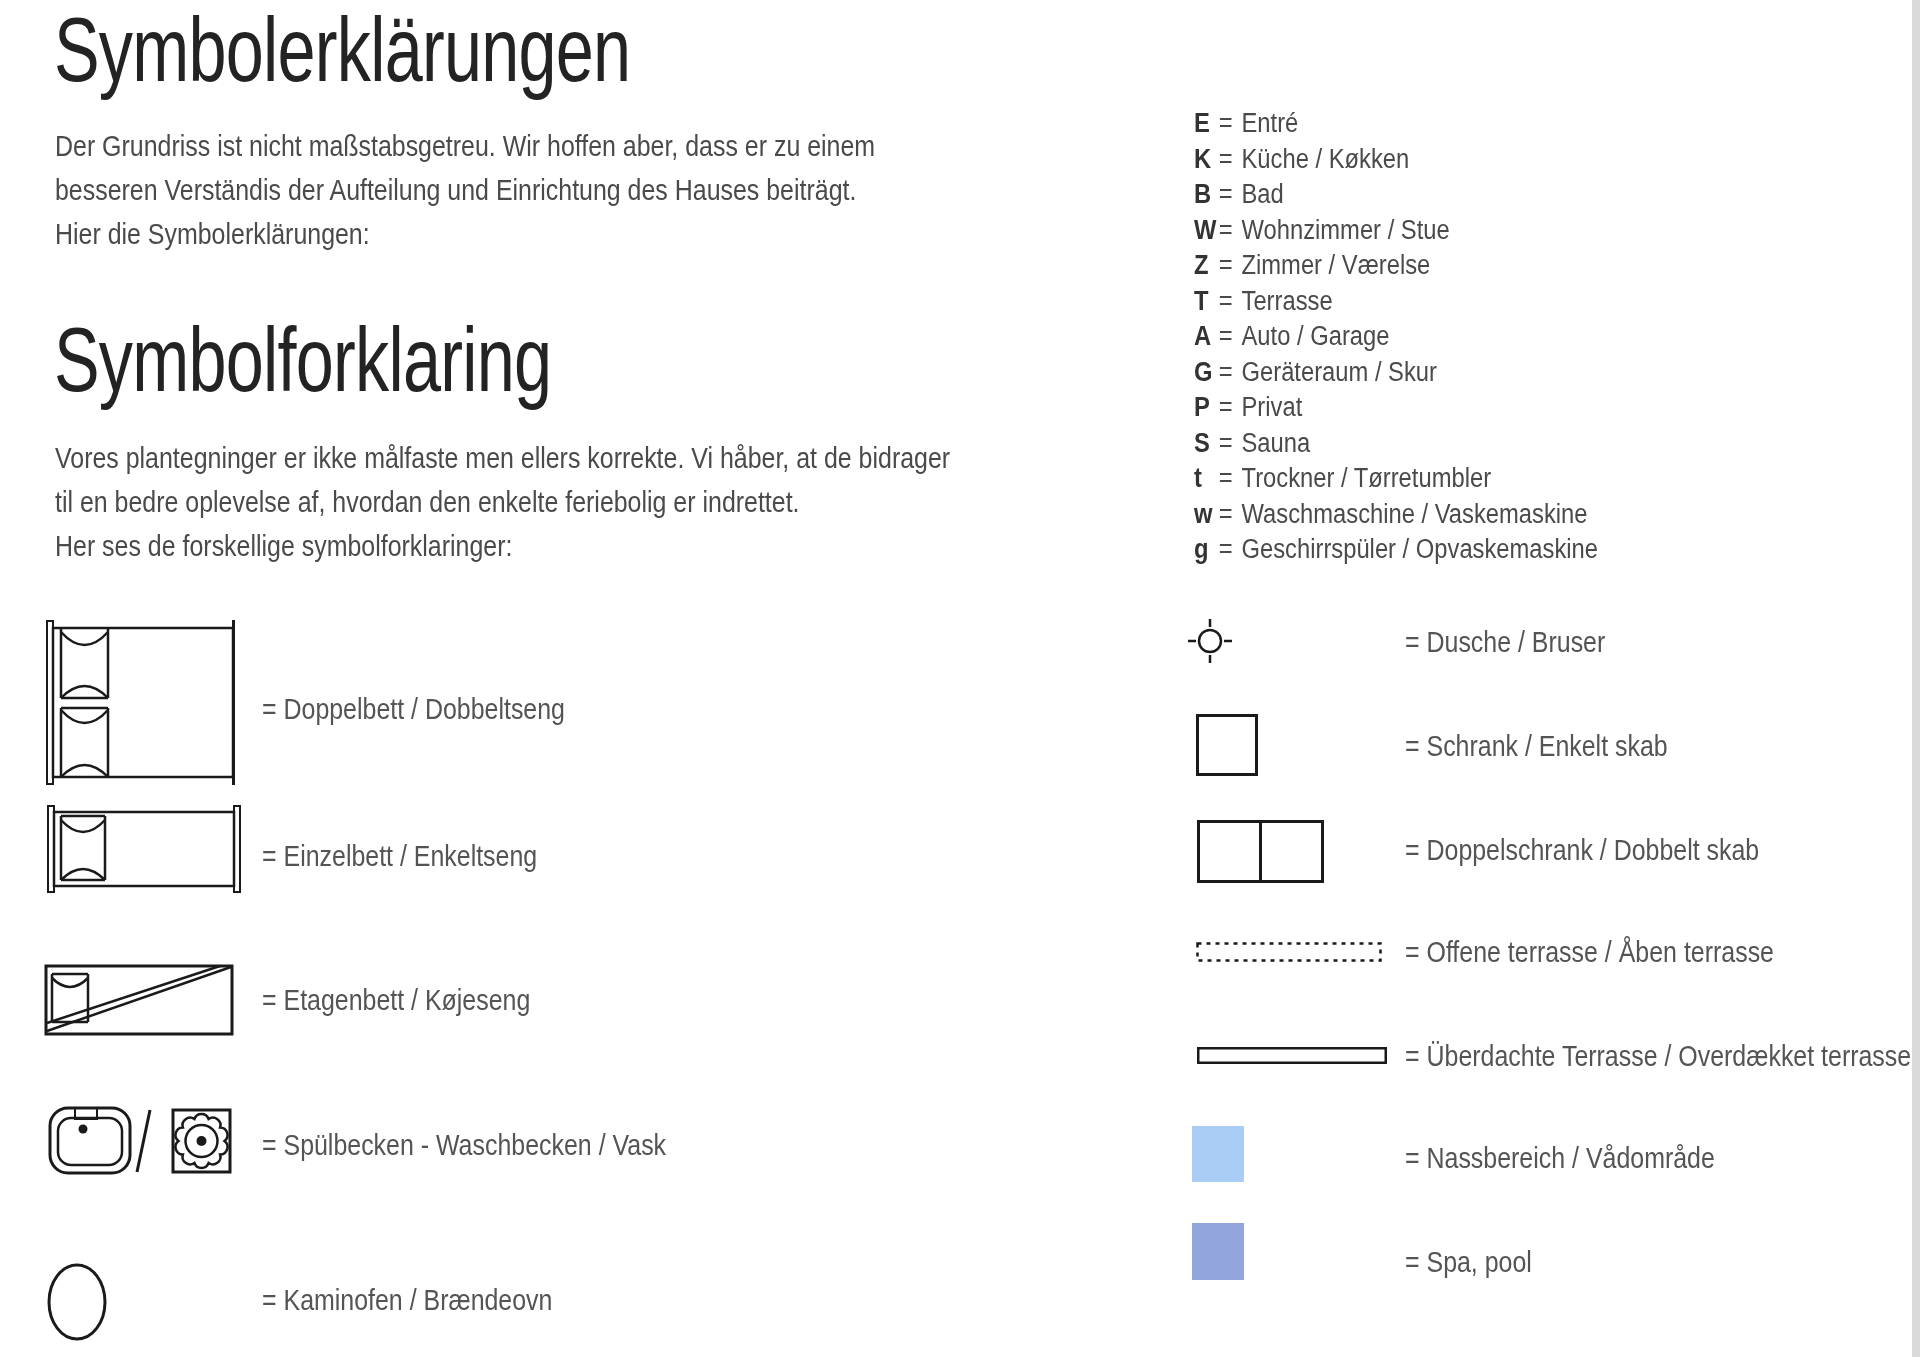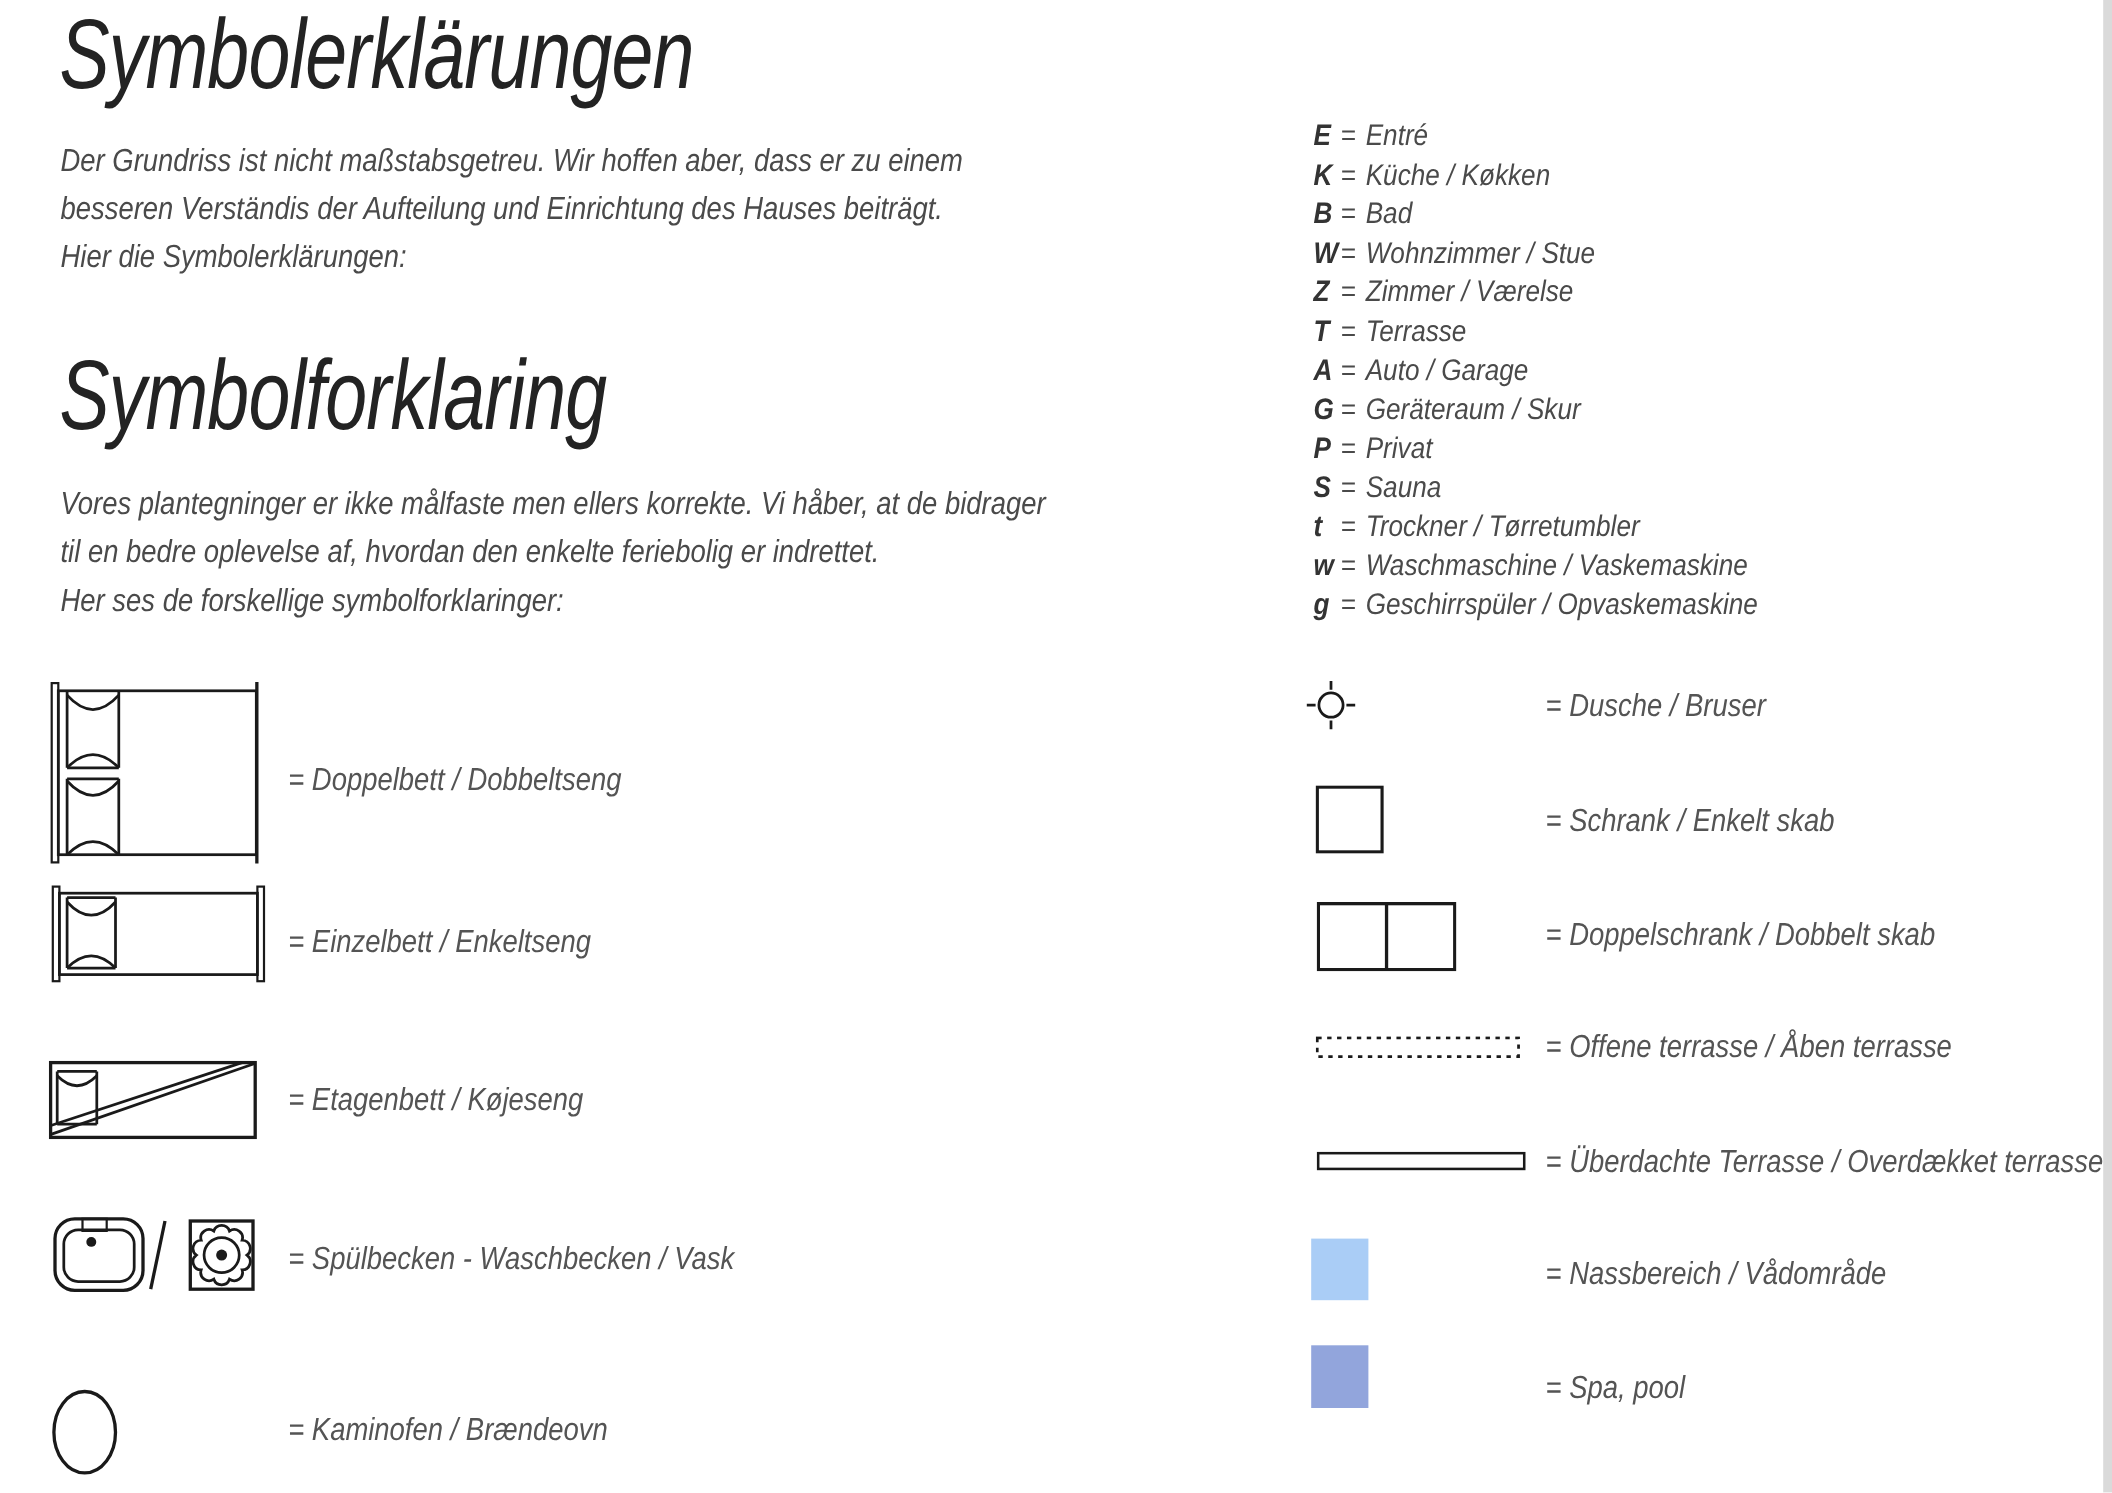--- a/index.html
+++ b/index.html
@@ -1,17 +1,17 @@
 <!DOCTYPE html>
 <html><head>
 <meta charset="utf-8">
 <style>
   html,body{margin:0;padding:0;background:#ffffff;}
   #page{position:relative;width:1920px;height:1357px;background:#ffffff;overflow:hidden;
-        font-family:"Liberation Sans","DejaVu Sans",sans-serif;font-style:italic;}
+        font-family:"Liberation Sans","DejaVu Sans",sans-serif;}
   .abs{position:absolute;}
   .title{font-size:90px;line-height:96px;font-weight:400;color:#232323;letter-spacing:-1px;
          transform:scaleX(0.76);transform-origin:0 0;white-space:nowrap;}
   .para{font-size:29px;line-height:44px;color:#4a4a4a;white-space:pre-line;
         transform:scaleX(0.86);transform-origin:0 0;width:1100px;}
   .sym-label{font-size:29px;height:34px;line-height:34px;color:#545454;white-space:nowrap;
              transform:scaleX(0.86);transform-origin:0 0;}
   #abbr-list{left:1194px;top:106px;transform:scaleX(0.88);transform-origin:0 0;}
   .abbr-row{display:flex;align-items:center;height:35.5px;font-size:27px;color:#4a4a4a;}
   .abbr-letter{width:28px;font-weight:bold;color:#333333;}

